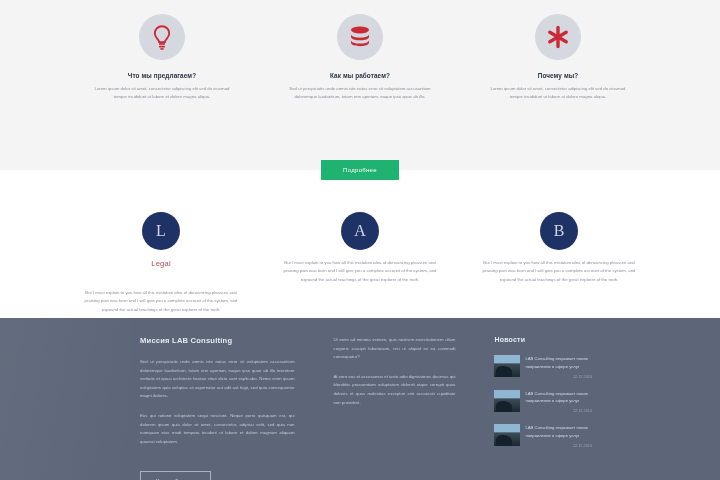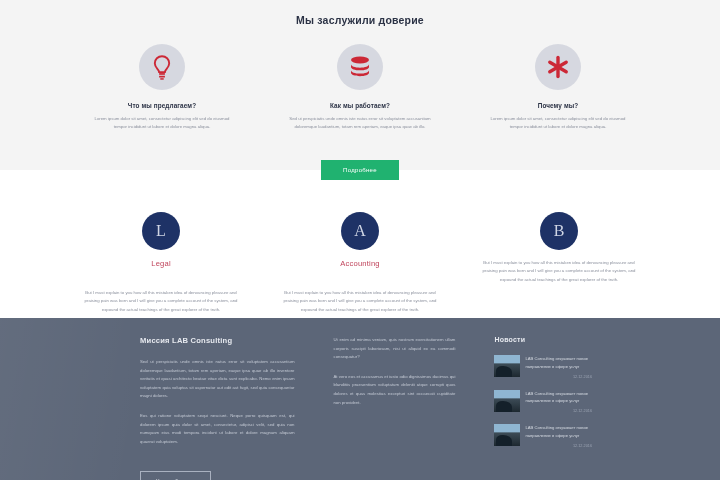--- a/index.html
+++ b/index.html
@@ -200,21 +200,20 @@
     color: #9aa3b2;
     text-align: right;
   }
 </style>
 </head>
 <body>
 
 <div class="page">
 
   <section class="trust-section">
-    <h2 class="trust-title">Мы заслужили доверие</h2>
 
     <div class="trust-cards">
 
       <div class="trust-card">
         <div class="icon-circle">
           <svg width="22" height="26" viewBox="0 0 22 26">
             <path d="M11 2.2c-4 0-7.2 3.1-7.2 7 0 2.6 1.3 4.3 2.7 5.9.9 1 1.5 1.8 1.6 3h5.8c.1-1.2.7-2 1.6-3 1.4-1.6 2.7-3.3 2.7-5.9 0-3.9-3.2-7-7.2-7z" fill="none" stroke="#cc2836" stroke-width="1.9"></path>
             <rect x="8.1" y="19.1" width="5.8" height="1.7" fill="#cc2836"></rect>
             <rect x="8.1" y="21.8" width="5.8" height="1.7" fill="#cc2836"></rect>
             <rect x="9.3" y="24.2" width="3.4" height="1.5" fill="#cc2836"></rect>
@@ -261,21 +260,20 @@
     <div class="services-row">
 
       <div class="service-card">
         <div class="badge-circle">L</div>
         <div class="service-title">Legal</div>
         <div class="service-text">But I must explain to you how all this mistaken idea of denouncing pleasure and praising pain was born and I will give you a complete account of the system, and expound the actual teachings of the great explorer of the truth.</div>
       </div>
 
       <div class="service-card">
         <div class="badge-circle">A</div>
-        <div class="service-title">Accounting</div>
         <div class="service-text">But I must explain to you how all this mistaken idea of denouncing pleasure and praising pain was born and I will give you a complete account of the system, and expound the actual teachings of the great explorer of the truth.</div>
       </div>
 
       <div class="service-card">
         <div class="badge-circle">B</div>
         <div class="service-text">But I must explain to you how all this mistaken idea of denouncing pleasure and praising pain was born and I will give you a complete account of the system, and expound the actual teachings of the great explorer of the truth.</div>
       </div>
 
     </div>
   </section>

